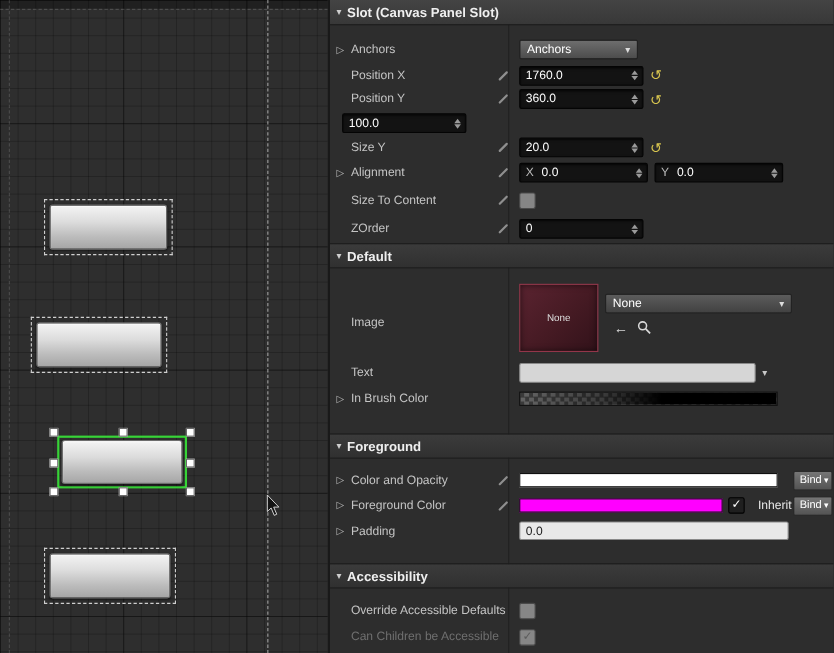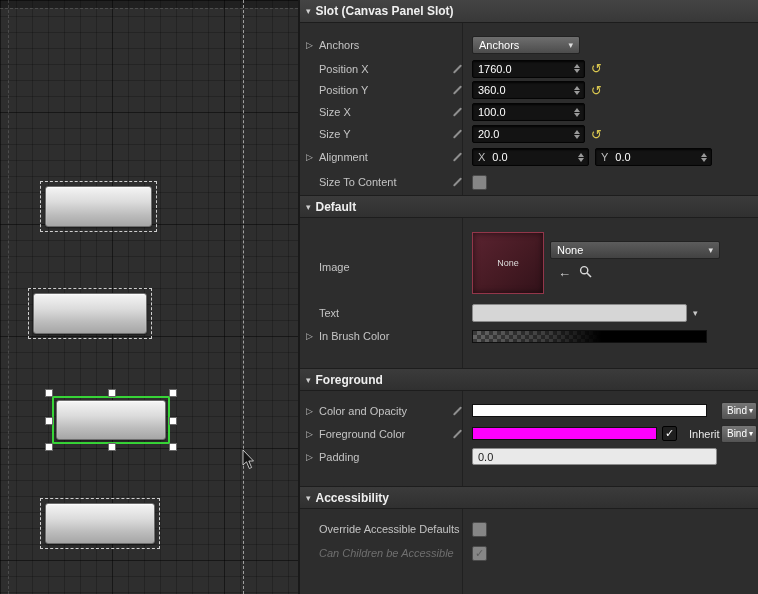--- a/index.html
+++ b/index.html
@@ -50,21 +50,21 @@
   .default-rows{padding-top:14px;}
   .app-rows{padding-top:8px;}
   .acc-rows{padding-top:8px;}
   .prow{display:flex;align-items:center;padding-left:6px;position:relative;}
   .h21{height:21px}.h22{height:22px}.h23{height:23px}.h24{height:24px}.h26{height:26px}
   .labelzone{width:161px;display:flex;align-items:center;gap:4px;position:relative;flex:none;
     align-self:stretch;}
   .labelzone .rarrow{width:9px;font-size:9px;color:#bdbdbd;flex:none;}
   .labelzone.indent{padding-left:13px;width:148px;}
   .lbl{color:#c4c4c4;white-space:nowrap;}
-  .lbl.dim{color:#6f6f6f;font-style:italic;}
+  .lbl.dim{color:#6f6f6f;}
   .keyicon{position:absolute;right:3px;top:50%;margin-top:-6px;width:12px;height:12px;}
   .keyicon i{display:block;width:11px;height:2px;background:#8f8f8f;border-radius:1px;
     transform:translateY(5px) rotate(-45deg);}
   .valzone{flex:1;display:flex;align-items:center;padding-left:5px;position:relative;min-width:0;}
   .numfield{display:flex;align-items:center;width:104px;height:16px;background:#131313;
     border:1px solid #040404;border-radius:2px;padding:0 2px 0 5px;color:#fff;flex:none;
     box-shadow:inset 0 1px 2px rgba(0,0,0,0.8);justify-content:flex-end;}
   .numfield .nval{flex:1;white-space:nowrap;overflow:hidden;}
   .numfield .prefix{color:#bdbdbd;margin-right:7px;}
   .numfield.align{width:108px;}
@@ -207,26 +207,20 @@
             <span class="spin">
                 <i class="up"></i>
                 <i class="dn"></i>
               </span>
           </div>
           <span class="revert">↺</span>
         </div>
       </div>
 
       <div class="prow h22">
-        <div class="labelzone indent">
-          <span class="lbl">Size X</span>
-          <span class="keyicon">
-              <i></i>
-            </span>
-        </div>
         <div class="valzone">
           <div class="numfield">
             <span class="nval">100.0</span>
             <span class="spin">
                 <i class="up"></i>
                 <i class="dn"></i>
               </span>
           </div>
         </div>
       </div>
@@ -283,20 +277,37 @@
           <span class="lbl">Size To Content</span>
           <span class="keyicon">
               <i></i>
             </span>
         </div>
         <div class="valzone">
           <span class="cb"></span>
         </div>
       </div>
 
+      <div class="prow h26">
+        <div class="labelzone indent">
+          <span class="lbl">ZOrder</span>
+          <span class="keyicon">
+              <i></i>
+            </span>
+        </div>
+        <div class="valzone">
+          <div class="numfield">
+            <span class="nval">0</span>
+            <span class="spin">
+                <i class="up"></i>
+                <i class="dn"></i>
+              </span>
+          </div>
+        </div>
+      </div>
     </div>
 
     <div class="sect">
       <span class="tri">▾</span>
       <span>Default</span>
     </div>
 
     <div class="rows default-rows">
 
       <div class="prow img-row" style="height:70px;">

